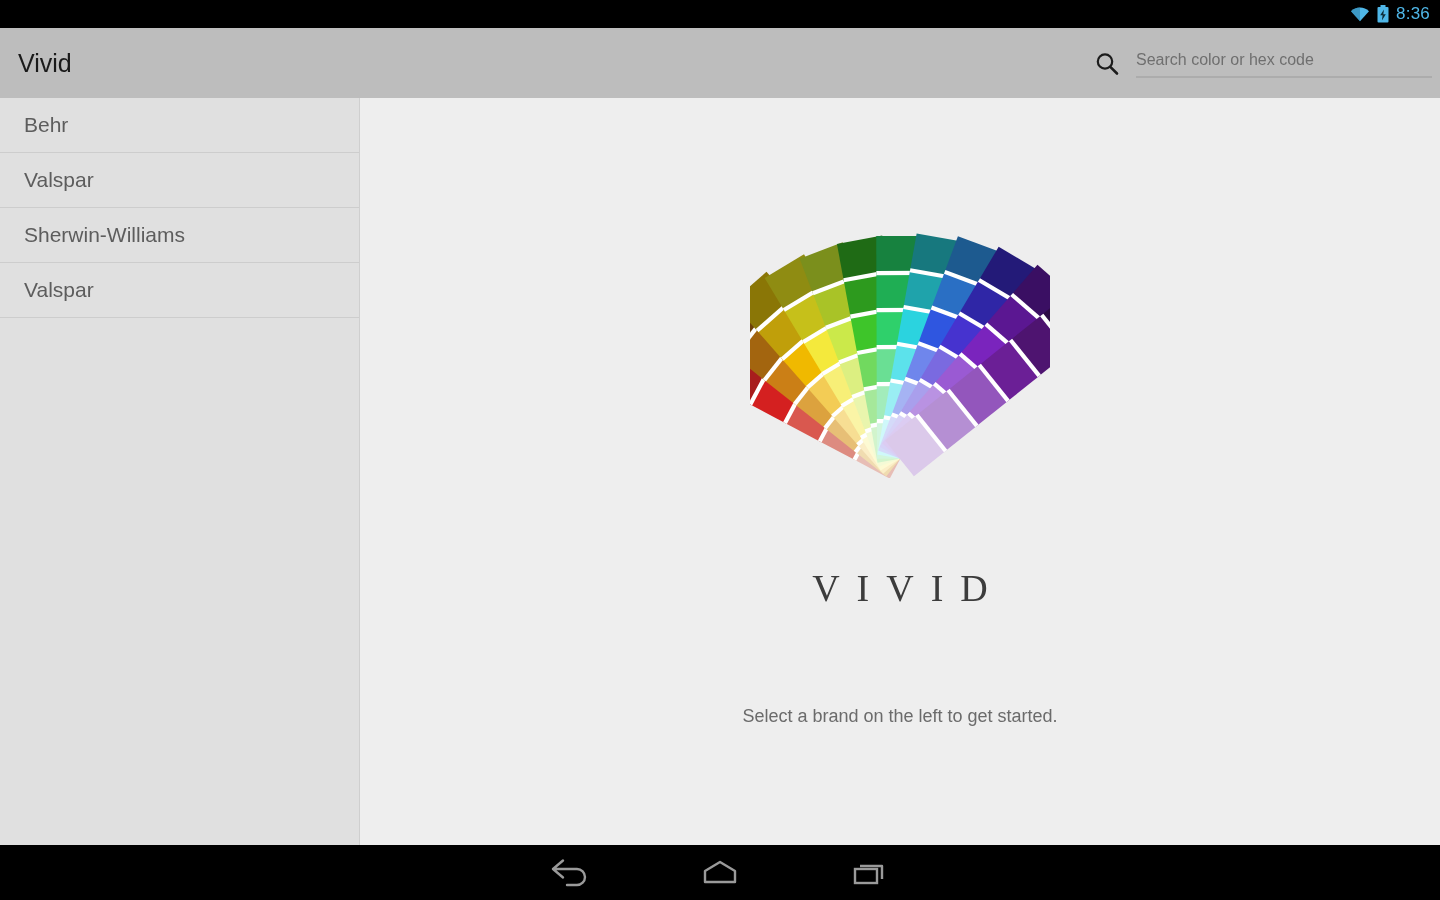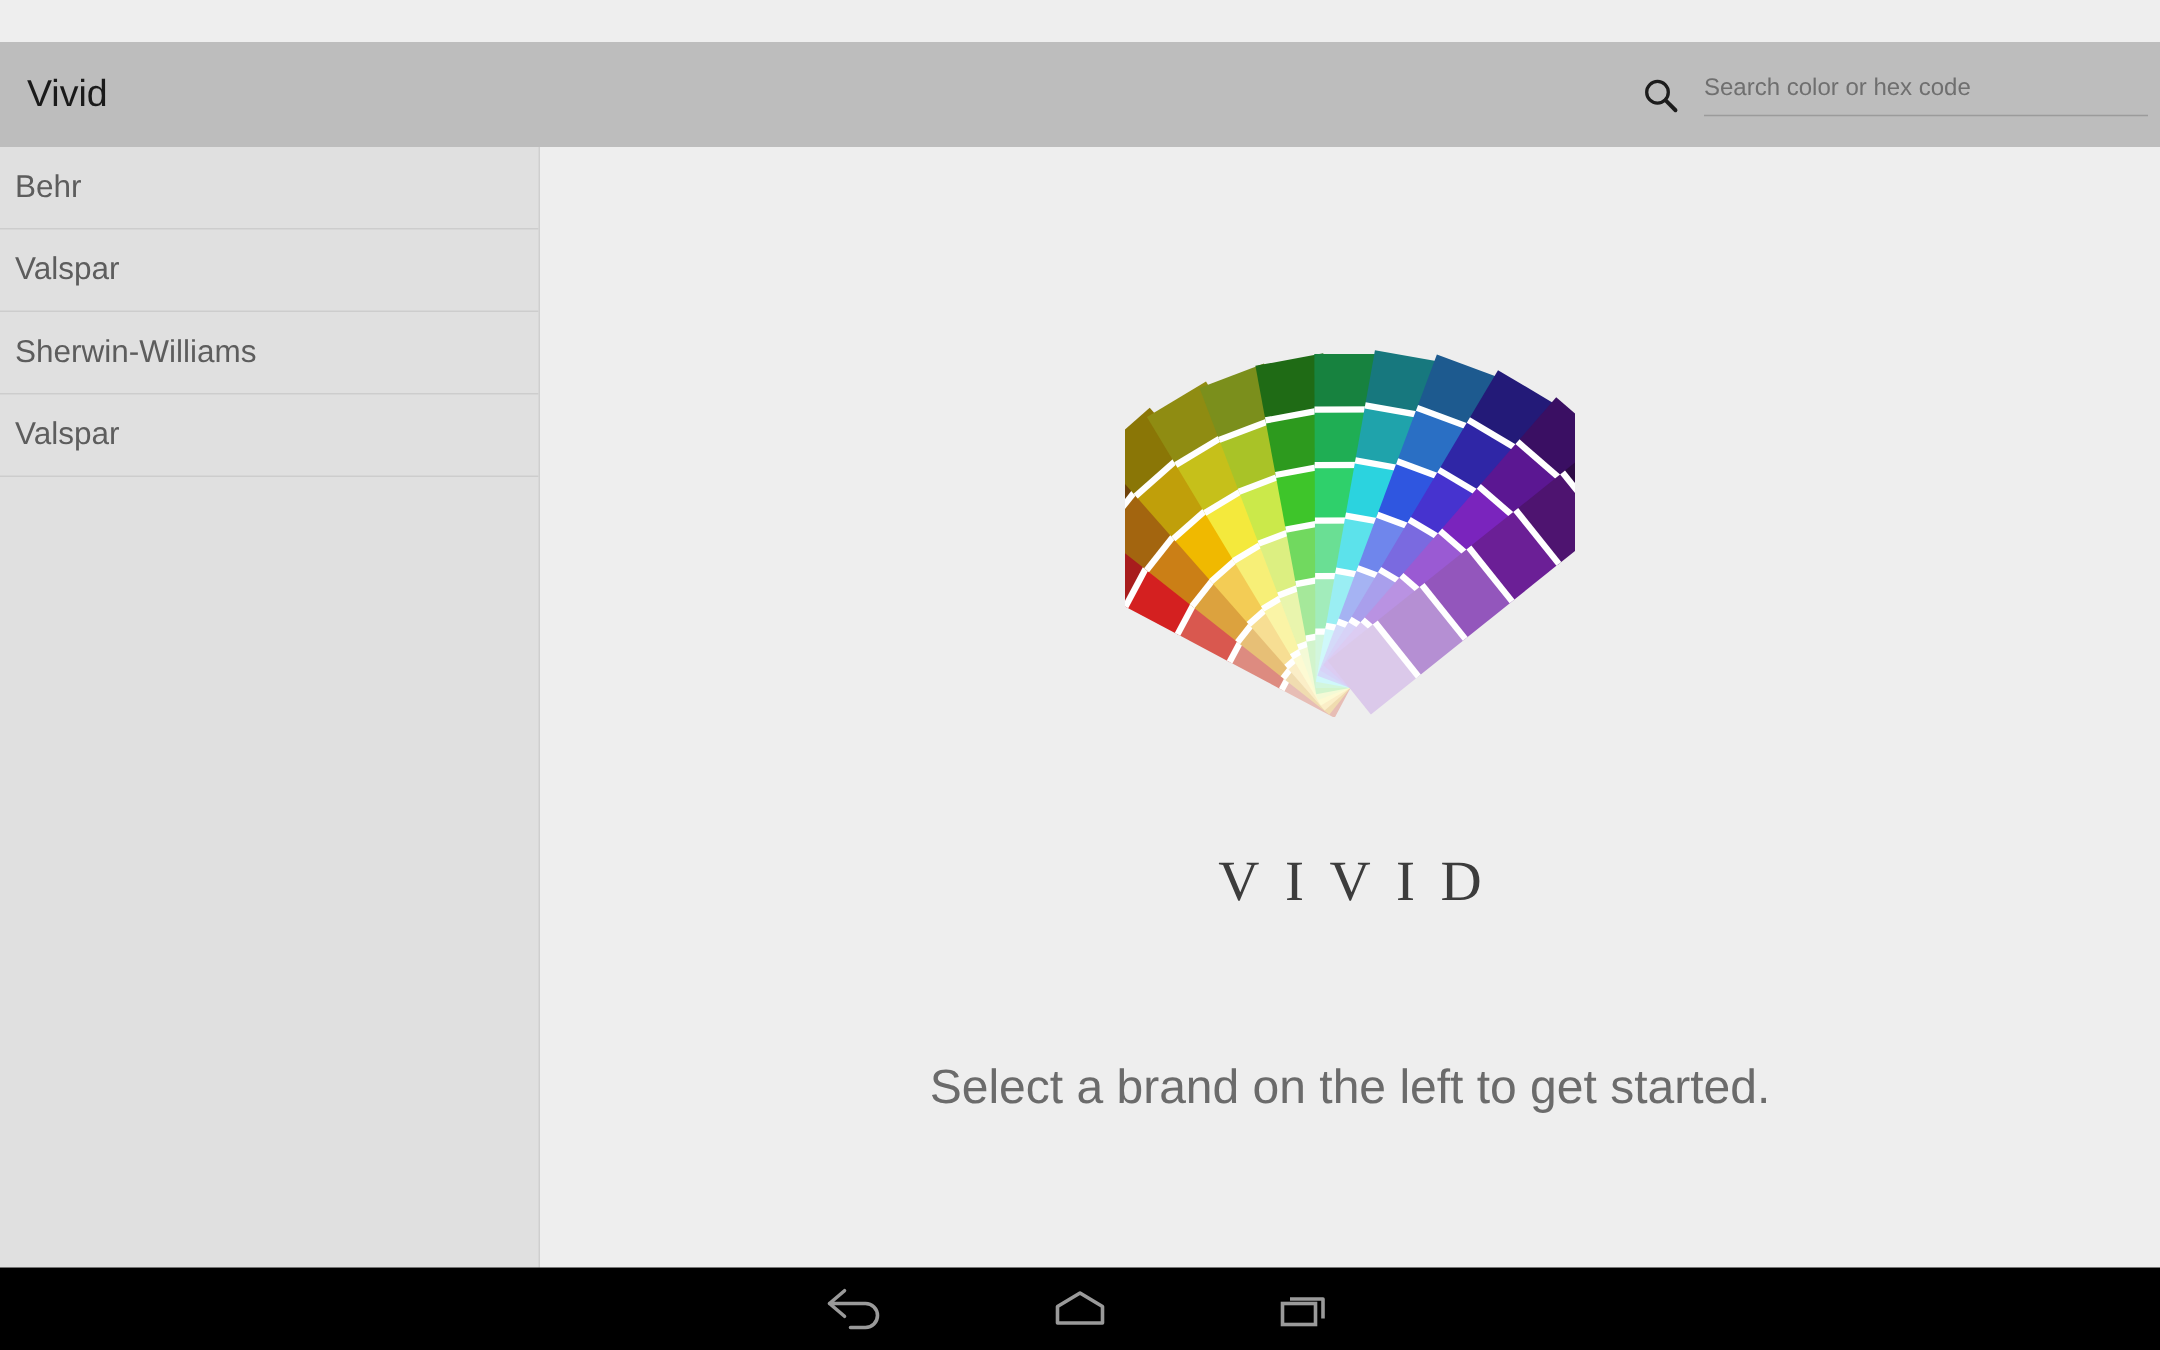--- a/index.html
+++ b/index.html
@@ -105,21 +105,21 @@
     background: #e0e0e0;
     border-right: 1px solid #cfcfcf;
     box-sizing: border-box;
   }
   .brand-item {
     height: 55px;
     box-sizing: border-box;
     border-bottom: 1px solid #cdcdcd;
     display: flex;
     align-items: center;
-    padding-left: 10px;
+    padding-left: 24px;
     font-size: 21px;
     color: #5d5d5d;
     font-family: "Liberation Sans", sans-serif;
     cursor: pointer;
   }
 
   
   #content {
     position: absolute;
     left: 360px; top: 98px;
@@ -140,21 +140,21 @@
     margin-top: 88px;
     font-family: "Liberation Serif", serif;
     font-size: 38px;
     letter-spacing: 17px;
     color: #3c3c3c;
     text-indent: 17px;
     font-weight: 400;
   }
   #tagline {
     margin-top: 96px;
-    font-size: 32px;
+    font-size: 18px;
     color: #6b6b6b;
     font-family: "Liberation Sans", sans-serif;
   }
 
   
   #nav-bar {
     position: absolute;
     left: 0; top: 845px;
     width: 1440px;
     height: 55px;
@@ -169,20 +169,36 @@
     align-items: center;
     justify-content: center;
     cursor: pointer;
   }
 </style>
 </head>
 <body>
 
 <div id="screen">
 
+  <div id="status-bar">
+    <span class="sb-icon">
+      <svg width="20" height="16" viewBox="0 0 20 16">
+        <path d="M10 15.2 L1 5.2 A13 13 0 0 1 19 5.2 Z" fill="#4fb7e8"></path>
+        <path d="M10 15.2 L1 5.2 A13 13 0 0 1 10 1.6 Z" fill="#2d7fa5" opacity="0.55"></path>
+      </svg>
+    </span>
+    <span class="sb-icon">
+      <svg width="12" height="18" viewBox="0 0 12 18">
+        <rect x="3.5" y="0" width="5" height="2" fill="#4fb7e8"></rect>
+        <rect x="0.5" y="2" width="11" height="15.5" rx="1" fill="#4fb7e8"></rect>
+        <path d="M7 4.5 L3.2 10.2 L5.6 10.2 L4.9 15.4 L8.8 9.3 L6.3 9.3 Z" fill="#0d2b38"></path>
+      </svg>
+    </span>
+    <span class="sb-time">8:36</span>
+  </div>
 
   <div id="action-bar">
     <div id="app-title">Vivid</div>
 
     <div id="search-area">
       <span id="search-icon">
         <svg width="26" height="26" viewBox="0 0 26 26">
           <circle cx="11" cy="11" r="7.2" fill="none" stroke="#1c1c1c" stroke-width="2.2"></circle>
           <line x1="16.3" y1="16.3" x2="23" y2="23" stroke="#1c1c1c" stroke-width="2.6" stroke-linecap="round"></line>
         </svg>

